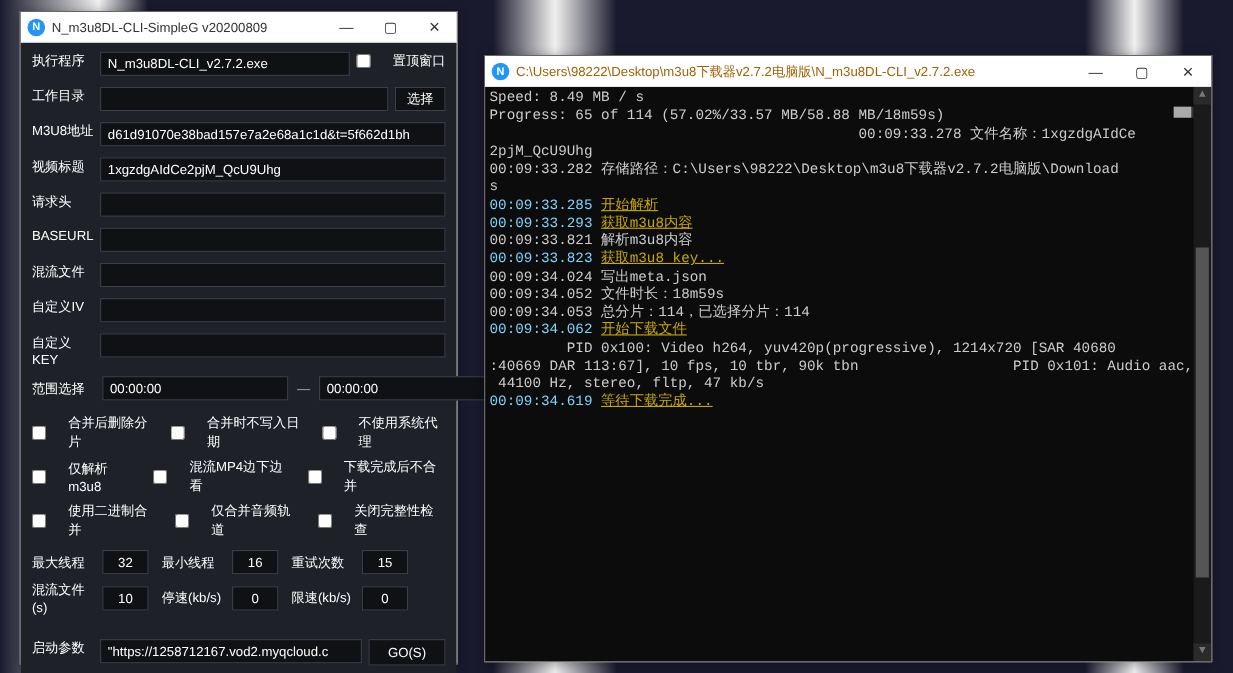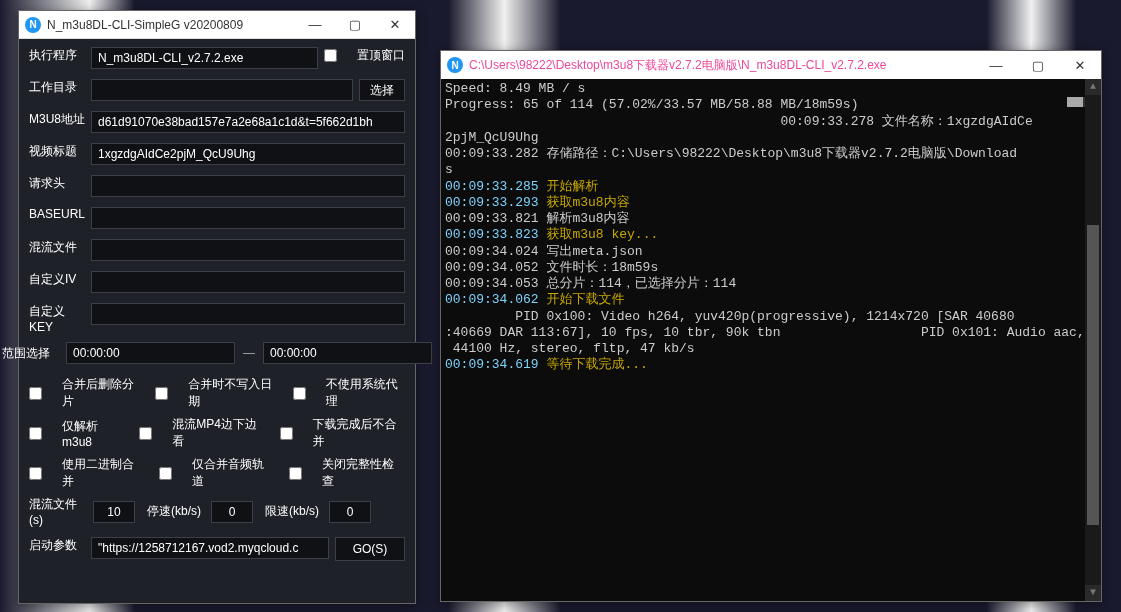--- a/index.html
+++ b/index.html
@@ -62,21 +62,21 @@
 }
 .btn-s {
   height: 22px; padding: 0 10px;
   background: #0f1115; border: 1px solid #3a3f4a;
   color: #fff; display: flex; align-items: center;
   cursor: pointer;
 }
 .chk-row { display: flex; gap: 14px; }
 .chk { display: flex; align-items: center; gap: 20px; }
 .chk input { width: 13px; height: 13px; }
-.sep-row { display:flex; align-items:center; gap:8px;justify-content:center; }
+.sep-row { display:flex; align-items:center; gap:8px; }
 .sep-row .sep { color:#aaa; }
 .num-row { display: flex; align-items: center; gap: 4px; }
 .num-lbl { width: 60px; }
 .num-inp {
   width: 42px; height: 22px;
   background: #0f1115; border: 1px solid #3a3f4a;
   color: #fff; text-align: center; font-size: 12px;
 }
 .go-btn {
   height: 24px; width: 70px;
@@ -100,37 +100,37 @@
   display: flex; align-items: center;
   padding-left: 6px;
 }
 .titlebar-r .ico {
   width: 16px; height: 16px;
   border-radius: 50%; background: #2196f3;
   display: flex; align-items:center; justify-content:center;
   color:#fff; font-size:10px; font-weight:bold;
   margin-right:6px;
 }
-.titlebar-r .title { flex:1; font-size:12px; color:#ec4899; overflow:hidden; white-space:nowrap; }
+.titlebar-r .title { flex:1; font-size:12px; color:#a16207; overflow:hidden; white-space:nowrap; }
 .winbtns-r { display:flex; }
 .winbtns-r div {
   width: 42px; height: 28px;
   display:flex; align-items:center; justify-content:center;
   font-size:13px; color:#333;
 }
 .console-body {
   flex:1; background:#0c0c0c;
   font-family: Consolas, "Courier New", monospace;
   font-size: 13px; line-height: 1.25;
   padding: 2px 4px; color: #ccc;
   overflow:hidden; position:relative;
 }
 .console-body .ln { white-space: pre; }
 .ts { color:#7dd3fc; }
-.y { color:#c8a800; }
+.y { color:#c8a800;text-decoration:underline; }
 .prog-bar { position:absolute; right:6px; top:18px; width:28px; height:10px; background:#333; }
 .prog-bar .fill { height:100%; background:#aaa; width:57%; }
 .scroll-r {
   position:absolute; right:0; top:0; bottom:0; width:16px;
   background:#1a1a1a;
 }
 .scroll-r .thumb { position:absolute; left:2px; right:2px; top:28%; height:300px; background:#555; }
 .scroll-r .arr { position:absolute; left:0; right:0; height:16px; background:#2a2a2a; color:#777; text-align:center; font-size:10px; line-height:16px;}
 .scroll-r .arr.up{top:0;} .scroll-r .arr.down{bottom:0;}
 </style>
@@ -244,31 +244,39 @@
       <label class="chk">
           <input type="checkbox" style="">
           <span>仅合并音频轨道</span>
         </label>
       <label class="chk">
           <input type="checkbox" style="">
           <span>关闭完整性检查</span>
         </label>
     </div>
 
+    <div class="num-row" style="margin-top:4px">
+      <span class="num-lbl">最大线程</span>
+      <input class="num-inp" value="32" style="">
+      <span class="num-lbl" style="margin-left:8px">最小线程</span>
+      <input class="num-inp" value="16" style="">
+      <span class="num-lbl" style="margin-left:8px">重试次数</span>
+      <input class="num-inp" value="15" style="">
+    </div>
 
     <div class="num-row">
       <span class="num-lbl">混流文件(s)</span>
       <input class="num-inp" value="10" style="">
       <span class="num-lbl" style="margin-left:8px">停速(kb/s)</span>
       <input class="num-inp" value="0" style="">
       <span class="num-lbl" style="margin-left:8px">限速(kb/s)</span>
       <input class="num-inp" value="0" style="">
     </div>
 
-    <div class="row" style="margin-top:4px">
+    <div class="row" style="margin-top:16px">
       <span class="lbl">启动参数</span>
       <input class="inp" value="&quot;https://1258712167.vod2.myqcloud.c" style="">
       <div class="go-btn">GO(S)</div>
     </div>
 
   </div>
 </div>
 
 <div class="win-right">
   <div class="titlebar-r">

